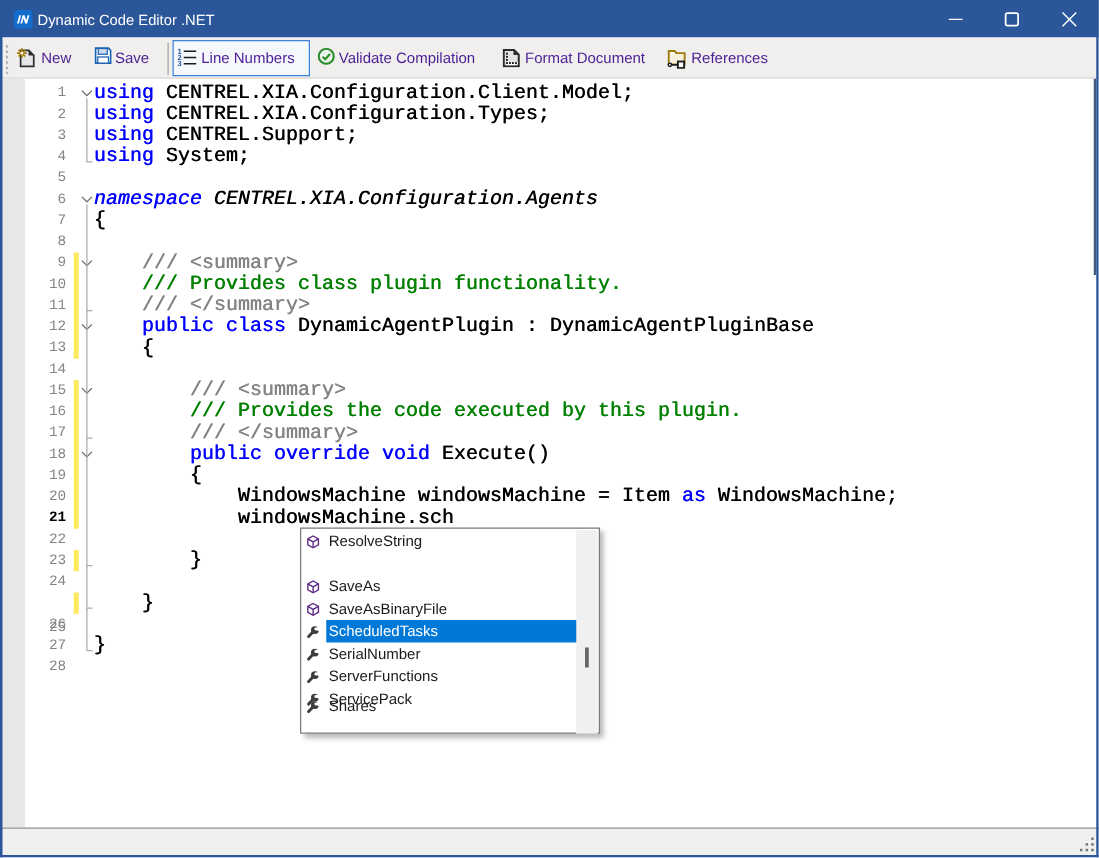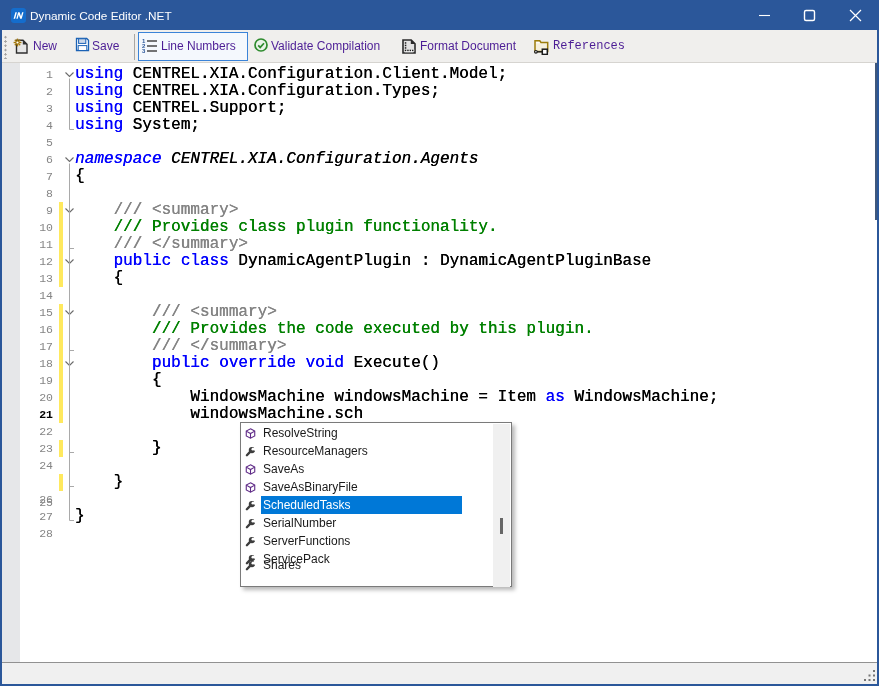--- a/index.html
+++ b/index.html
@@ -33,21 +33,21 @@
 .ybar { position:absolute; left:56.5px; width:4.5px; background:#ffe95e; }
 .codeline { position:absolute; left:73px; white-space:pre; font-family:"Liberation Mono",monospace; font-size:16px; line-height:17px; color:#000; text-shadow:0.35px 0 0 currentColor; }
 .codeline span { letter-spacing:0; }
 .kw { color:#0000fe; }
 .cm { color:#008000; }
 .gy { color:#848484; }
 #foldsvg { position:absolute; left:0; top:0; }
 #edscroll { position:absolute; left:873px; top:0px; width:2px; height:157px; background:#40587c; }
 
 
-#dropdown { position:absolute; left:240px; top:422px; width:272px; height:165px; background:#ffffff; border:1px solid #7a7a7a; box-shadow:3px 3px 4px rgba(0,0,0,0.28); }
+#dropdown { position:absolute; left:240px; top:422px; width:240px; height:165px; background:#ffffff; border:1px solid #7a7a7a; box-shadow:3px 3px 4px rgba(0,0,0,0.28); }
 .dditem { position:absolute; left:1px; width:220px; height:18px; }
 .ddicon { position:absolute; left:3px; top:3.5px; width:11px; height:11px; }
 .ddlabel { position:absolute; left:19px; top:0px; height:18px; right:0; font-size:12px; color:#1a1a1a; line-height:18px; padding-left:2px; white-space:nowrap; }
 .dditem.sel .ddlabel { background:#0078d7; color:#ffffff; }
 #ddscroll { position:absolute; right:1px; top:1px; width:17px; height:163px; background:#f0f0f0; }
 #ddthumb { position:absolute; left:7px; top:94px; width:3px; height:16px; background:#666666; }
 
 
 #statusbar { position:absolute; left:0; top:662px; width:879px; height:23px; background:#f0f0f0; border-top:1px solid #919191; }
 #winborder { position:absolute; left:0; top:0; width:879px; height:686px; border-left:2px solid #2b579a; border-right:2px solid #2b579a; border-bottom:2px solid #2b579a; pointer-events:none; }
@@ -135,21 +135,21 @@
   <div class="tbtext" style="left:420px;">Format Document</div>
 
   <svg class="tbicon" style="left:533px; top:8px;" width="16" height="17" viewBox="0 0 16 17">
     <path d="M2 13.5 V2.8 H6.8 L8 4.5 H14.7 V13.5 Z" fill="#f6f0dd" stroke="#9c7c0c" stroke-width="1.5"></path>
     <line x1="3.2" y1="4.7" x2="6.6" y2="4.7" stroke="#fff" stroke-width="1.2"></line>
     <line x1="4" y1="13.8" x2="11" y2="13.8" stroke="#1c1c1c" stroke-width="1.4"></line>
     <circle cx="2.9" cy="13.8" r="1.9" fill="#1c1c1c"></circle>
     <circle cx="2.9" cy="13.8" r="0.7" fill="#fff"></circle>
     <rect x="9.3" y="11.2" width="5" height="5.2" fill="#fff" stroke="#1c1c1c" stroke-width="1.5"></rect>
   </svg>
-  <div class="tbtext" style="left:553px;font-family:Liberation Mono, monospace;">References</div>
+  <div class="tbtext" style="left:553px;">References</div>
 </div>
 
 <div id="editor">
   <div id="marginstrip"></div>
   <div id="lines">
       <div class="ln" style="top:3px;">1</div>
       <div class="codeline" style="top:3px;"><span class="kw">using</span> CENTREL.XIA.Configuration.Client.Model;</div>
       <div class="ln" style="top:20px;">2</div>
       <div class="codeline" style="top:20px;"><span class="kw">using</span> CENTREL.XIA.Configuration.Types;</div>
       <div class="ln" style="top:37px;">3</div>
@@ -224,29 +224,20 @@
 <div id="dropdown">
     <div class="dditem" style="top:1px;">
       <svg class="ddicon" viewBox="0 0 14 14">
         <g fill="none" stroke="#5f2a87" stroke-width="1.4">
           <path d="M7 1 L12.4 4 V10 L7 13 L1.6 10 V4 Z"></path>
           <path d="M1.6 4 L7 7 L12.4 4 M7 7 V13"></path>
         </g>
       </svg>
       <div class="ddlabel">ResolveString</div>
     </div>
-    <div class="dditem" style="top:19px;">
-      <svg class="ddicon" viewBox="0 0 14 14">
-        <line x1="6.8" y1="7.2" x2="2.4" y2="11.8" stroke="#3d3d3d" stroke-width="3" stroke-linecap="round"></line>
-        <circle cx="8.8" cy="5.2" r="4" fill="#3d3d3d"></circle>
-        <circle cx="10" cy="4" r="1.7" fill="#fff"></circle>
-        <polygon points="9.6,4.4 12.6,0.5 14,3.2 13.4,6.8" fill="#fff"></polygon>
-      </svg>
-      <div class="ddlabel">ResourceManagers</div>
-    </div>
     <div class="dditem" style="top:37px;">
       <svg class="ddicon" viewBox="0 0 14 14">
         <g fill="none" stroke="#5f2a87" stroke-width="1.4">
           <path d="M7 1 L12.4 4 V10 L7 13 L1.6 10 V4 Z"></path>
           <path d="M1.6 4 L7 7 L12.4 4 M7 7 V13"></path>
         </g>
       </svg>
       <div class="ddlabel">SaveAs</div>
     </div>
     <div class="dditem" style="top:55px;">

